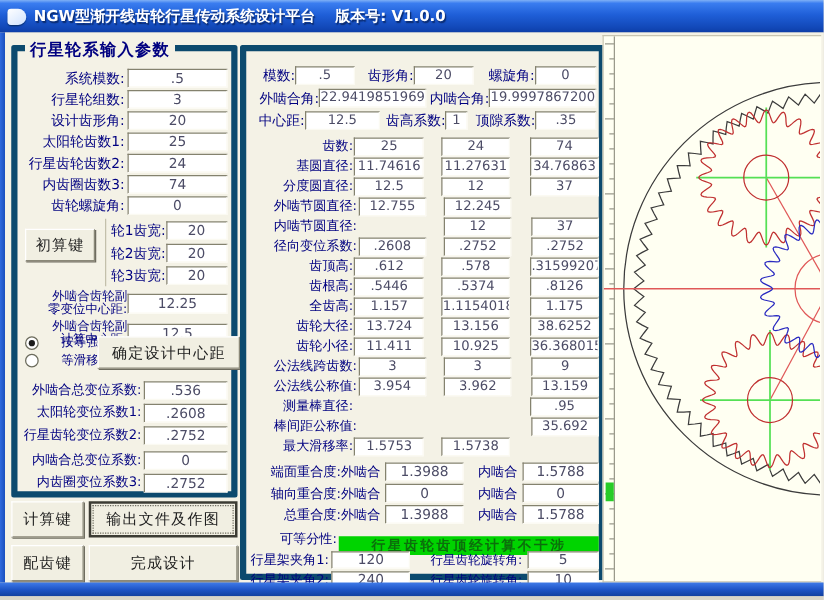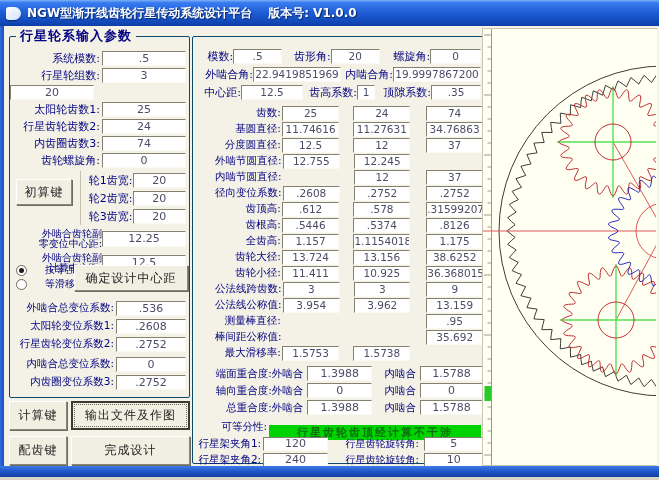--- a/index.html
+++ b/index.html
@@ -11,21 +11,21 @@
     display:flex;align-items:center;padding:0 6px;gap:6px;box-sizing:border-box;}
   .appicon{width:15px;height:13px;background:linear-gradient(145deg,#ffffff,#cfe2ff);border-radius:3px 7px 7px 3px;flex:0 0 auto;box-shadow:0 1px 1px #08306e;}
   .title-text{color:#ffffff;font-weight:bold;font-size:12px;white-space:nowrap;text-shadow:1px 1px 1px #0a2a6e;}
   .title-ver{color:#ffffff;font-weight:bold;font-size:12px;margin-left:10px;text-shadow:1px 1px 1px #0a2a6e;}
   
   .win-left{position:absolute;left:0;top:26px;width:4px;height:440px;background:linear-gradient(90deg,#2f6ade,#1a4fbe);}
   .win-bottom{position:absolute;left:0;top:466px;width:659px;height:11px;background:linear-gradient(180deg,#3f7ae8 0%,#1c52c4 55%,#123f9e 100%);}
   .desktop-strip{position:absolute;left:0;top:477px;width:659px;height:3px;background:#d8d4c8;}
   
   .form{position:absolute;left:4px;top:26px;width:655px;height:440px;background:#f4f2e6;}
-  .groupbox{position:absolute;border:1px solid #0c4a6e;border-radius:2px;box-sizing:border-box;}
+  .groupbox{position:absolute;border:5px solid #0c4a6e;border-radius:2px;box-sizing:border-box;}
   .gb-title{position:absolute;top:-10px;left:6px;background:#f4f2e6;padding:0 4px;color:#000080;font-size:13px;font-weight:bold;white-space:nowrap;letter-spacing:1px;}
   
   .row{display:flex;align-items:center;height:17px;}
   .lbl{color:#000080;font-size:11px;text-align:right;white-space:nowrap;}
   .box{display:inline-block;background:#ffffff;border:1px solid;border-color:#84826e #fbfaf2 #fbfaf2 #84826e;
        color:#4c4c66;font-size:11px;text-align:center;overflow:hidden;white-space:nowrap;box-sizing:border-box;height:15px;line-height:13px;}
   
   .ip{left:5px;top:10px;width:181px;height:362px;}
   .ip .f-fields{position:absolute;top:13px;left:0;right:3px;}
   .ip .f-fields .lbl{width:90px;padding-right:2px;}
@@ -115,20 +115,21 @@
       <div class="f-fields">
         <div class="row">
           <span class="lbl">系统模数:</span>
           <span class="box">.5</span>
         </div>
         <div class="row">
           <span class="lbl">行星轮组数:</span>
           <span class="box">3</span>
         </div>
         <div class="row">
+          <span class="lbl">设计齿形角:</span>
           <span class="box">20</span>
         </div>
         <div class="row">
           <span class="lbl">太阳轮齿数1:</span>
           <span class="box">25</span>
         </div>
         <div class="row">
           <span class="lbl">行星齿轮齿数2:</span>
           <span class="box">24</span>
         </div>

